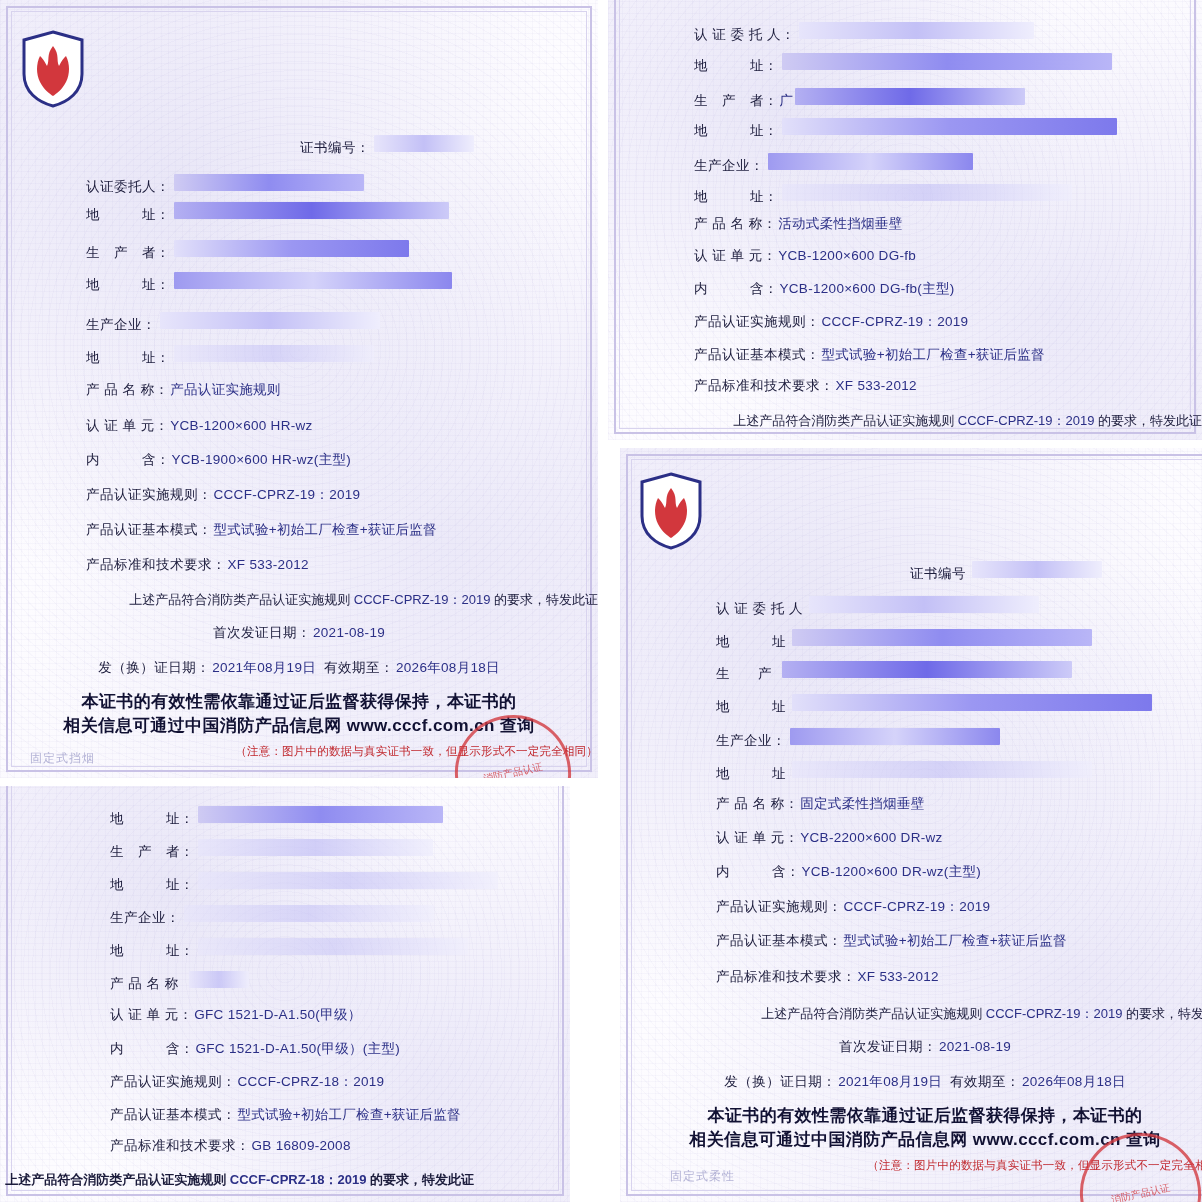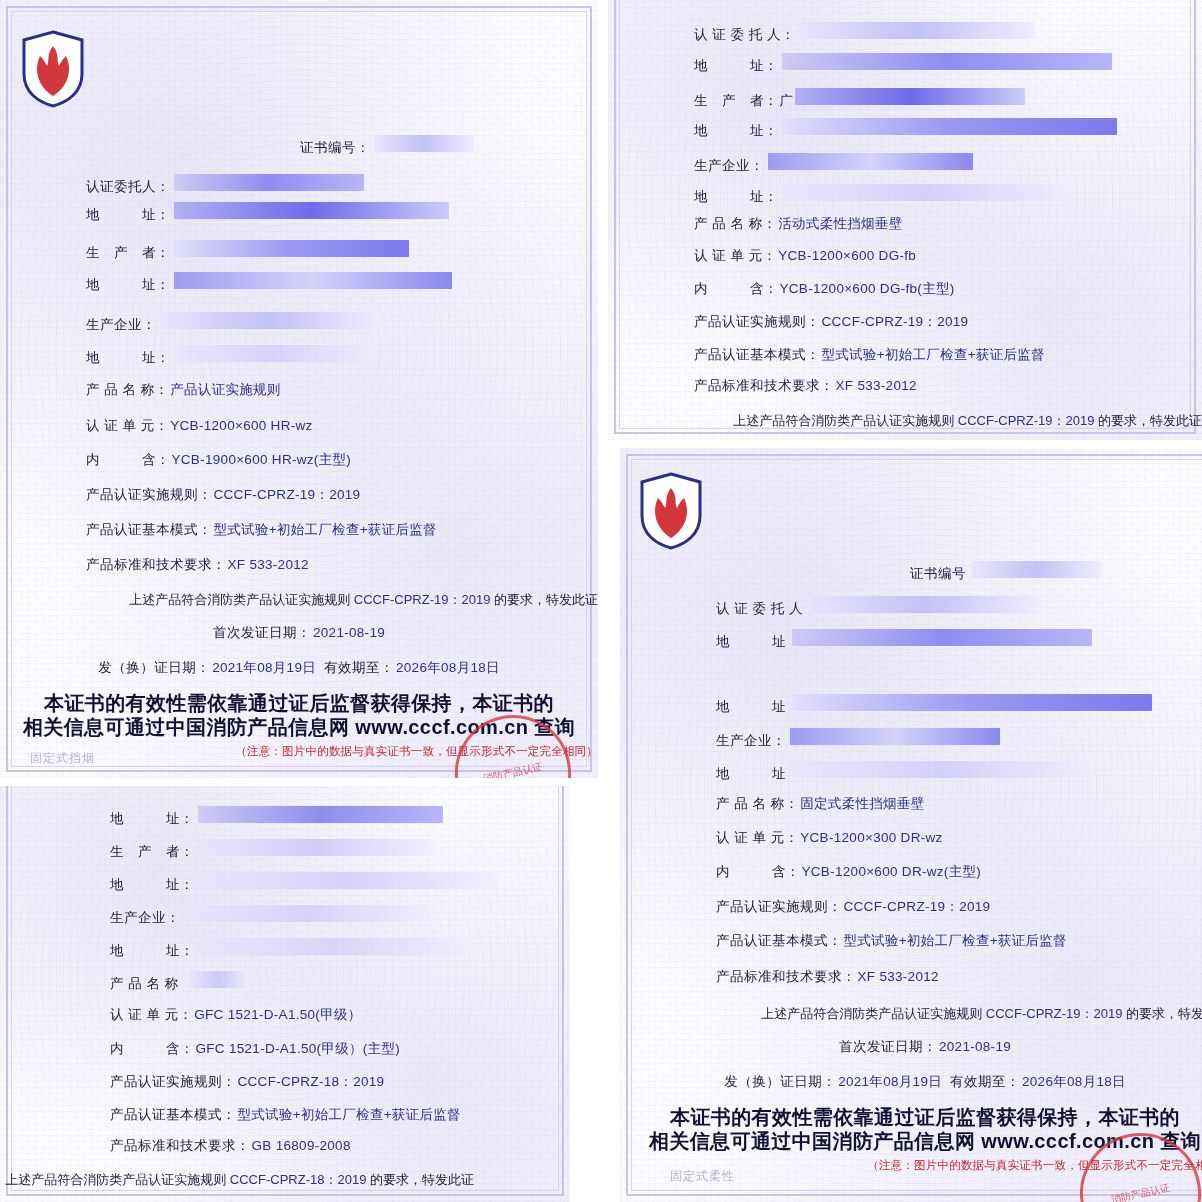--- a/index.html
+++ b/index.html
@@ -37,21 +37,21 @@
 
   .redact{display:inline-block;height:17px;vertical-align:middle;border-radius:1px;}
   .r1{background:linear-gradient(90deg,#cfcbf3,#8f8cf0,#b9b6f7);}
   .r2{background:linear-gradient(90deg,#b4b0f2,#6f6ae8,#cdcbf8);}
   .r3{background:linear-gradient(90deg,#e2e0fa,#9b97f2,#7d79ec);}
   .r4{background:linear-gradient(90deg,#9e9af0,#d5d3fa,#8b87ee);}
   .r5{background:linear-gradient(90deg,#e7e5fb,#c3c0f6,#efeefd);}
 
   .statement{color:#1c1c3c;font-size:13px;text-align:right;}
   .statement .em{color:#2b2f86;}
-  .bold2{font-weight:bold;color:#111133;font-size:20px;text-align:center;letter-spacing:.4px;}
+  .bold2{font-weight:bold;color:#111133;font-size:17px;text-align:center;letter-spacing:.4px;}
   .note{color:#c0272d;font-size:11.5px;text-align:right;letter-spacing:.2px;}
 
   .stamp{position:absolute;border:3px solid #d2373d;border-radius:50%;color:#d2373d;
          display:flex;align-items:center;justify-content:center;text-align:center;
          font-size:10px;line-height:1.15;transform:rotate(-12deg);opacity:.78;
          background:radial-gradient(circle,rgba(255,255,255,0) 60%,rgba(210,55,61,0.05) 100%);}
   .stamp .s-in{padding:4px;}
   .stamp-wm{position:absolute;color:rgba(120,120,180,.55);font-size:12px;letter-spacing:1px;}
 
   
@@ -303,21 +303,21 @@
     <span class="lbl">产品认证基本模式</span>
     <span class="colon">：</span>
     <span class="val">型式试验+初始工厂检查+获证后监督</span>
   </div>
   <div class="rowline" style="left:110px;top:351px;">
     <span class="lbl">产品标准和技术要求</span>
     <span class="colon">：</span>
     <span class="val">GB 16809-2008</span>
   </div>
 
-  <div class="statement" style="position:absolute;left:0;top:385px;width:474px;">
+  <div class="statement" style="position:absolute;left:0;top:385px;width:474px;font-weight:bold;">
     <span>上述产品符合消防类产品认证实施规则 </span><span class="em">CCCF-CPRZ-18：2019</span><span> 的要求，特发此证</span>
   </div>
 </div>
 
 <div class="cert" id="cert-d">
   <div class="bg"></div>
   <div class="guill"></div>
   <div class="frame"></div>
   <div class="frame2"></div>
 
@@ -337,20 +337,24 @@
   </div>
 
   <div class="rowline" style="left:96px;top:148px;">
     <span class="lbl">认 证 委 托 人</span>
     <span class="redact r5" style="width:230px;margin-left:6px;"></span>
   </div>
   <div class="rowline" style="left:96px;top:181px;">
     <span class="lbl">地　　　址</span>
     <span class="redact r1" style="width:300px;margin-left:6px;"></span>
   </div>
+  <div class="rowline" style="left:96px;top:213px;">
+    <span class="lbl">生　　产</span>
+    <span class="redact r2" style="width:290px;margin-left:10px;"></span>
+  </div>
   <div class="rowline" style="left:96px;top:246px;">
     <span class="lbl">地　　　址</span>
     <span class="redact r3" style="width:360px;margin-left:6px;"></span>
   </div>
   <div class="rowline" style="left:96px;top:280px;">
     <span class="lbl">生产企业</span>
     <span class="colon">：</span>
     <span class="redact r4" style="width:210px;margin-left:4px;"></span>
   </div>
   <div class="rowline" style="left:96px;top:313px;">
@@ -359,21 +363,21 @@
   </div>
 
   <div class="rowline" style="left:96px;top:347px;">
     <span class="lbl">产 品 名 称</span>
     <span class="colon">：</span>
     <span class="val">固定式柔性挡烟垂壁</span>
   </div>
   <div class="rowline" style="left:96px;top:381px;">
     <span class="lbl">认 证 单 元</span>
     <span class="colon">：</span>
-    <span class="val">YCB-1200×300 DR-wz</span>
+    <span class="val">YCB-2200×600 DR-wz</span>
   </div>
   <div class="rowline" style="left:96px;top:415px;">
     <span class="lbl">内　　　含</span>
     <span class="colon">：</span>
     <span class="val">YCB-1200×600 DR-wz(主型)</span>
   </div>
   <div class="rowline" style="left:96px;top:450px;">
     <span class="lbl">产品认证实施规则</span>
     <span class="colon">：</span>
     <span class="val">CCCF-CPRZ-19：2019</span>

